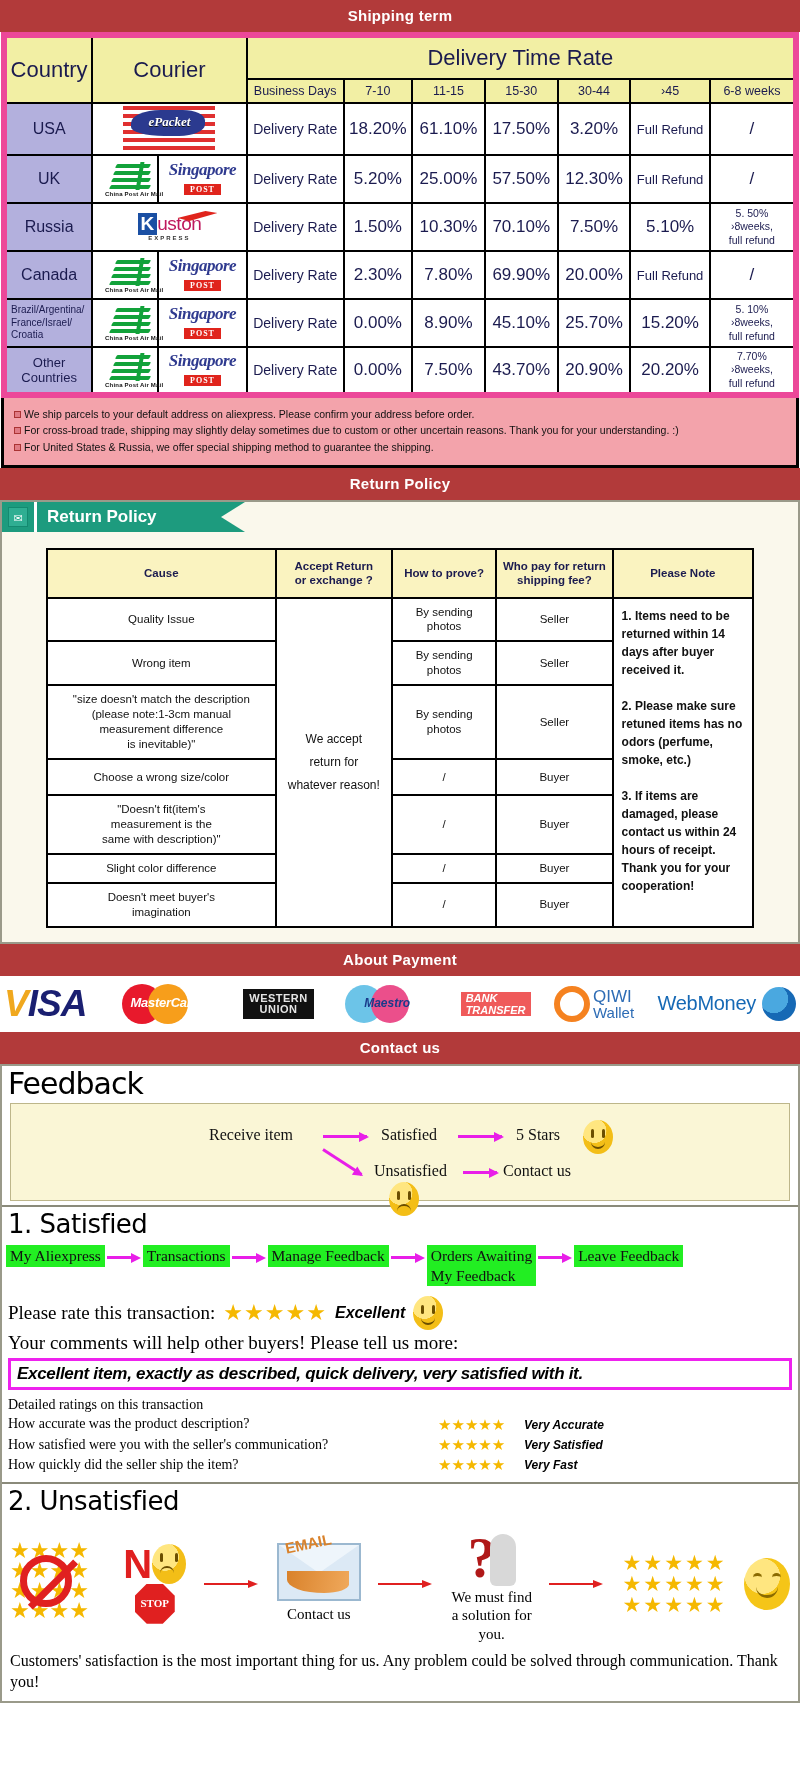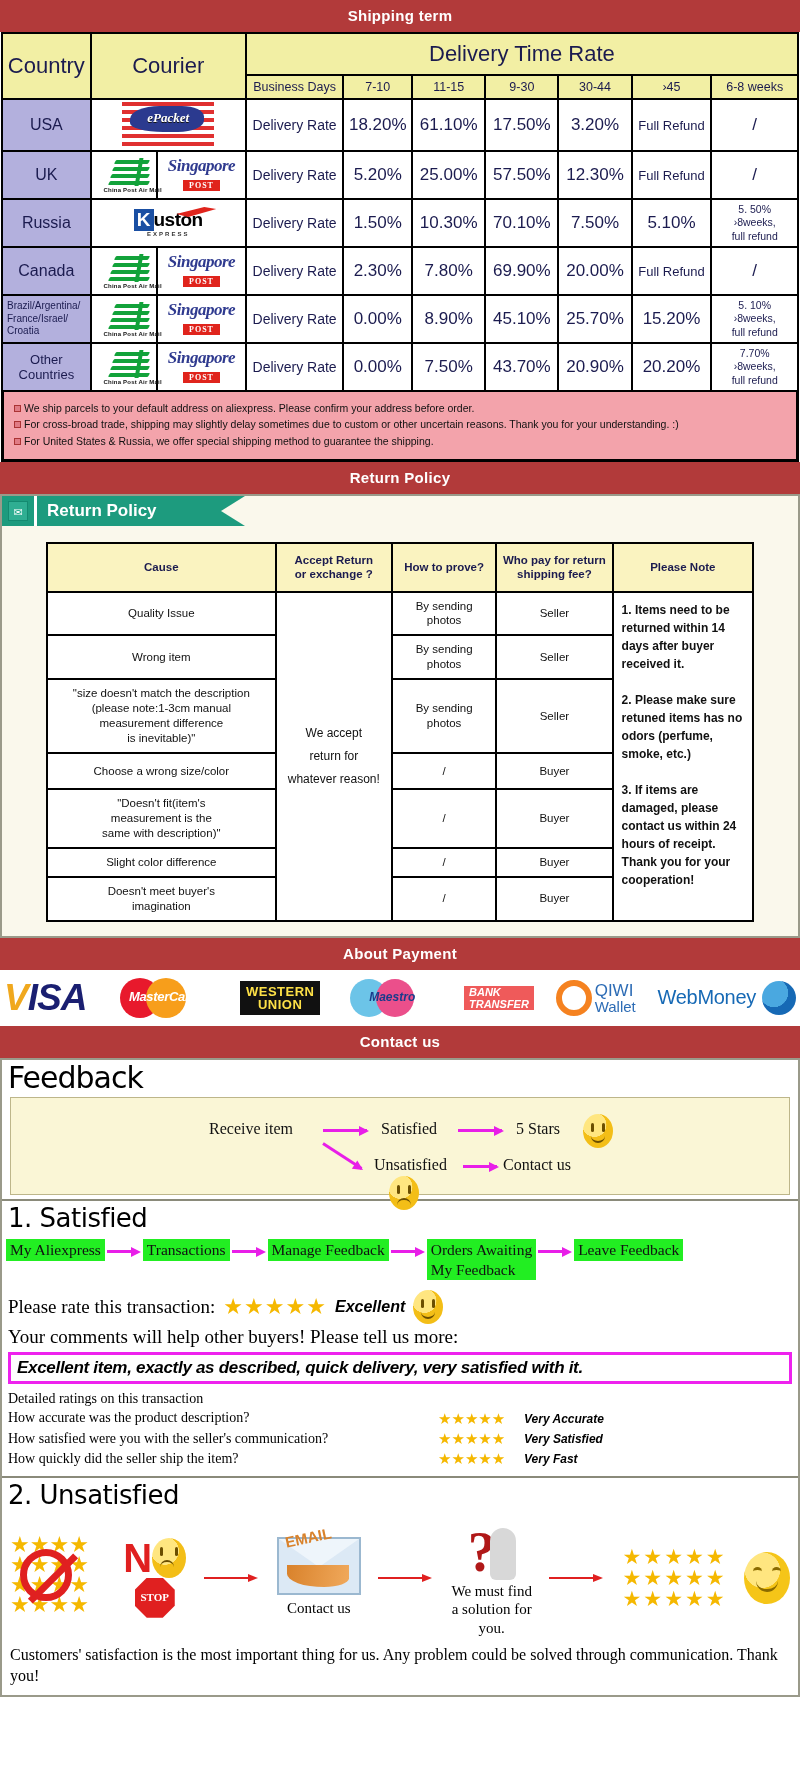--- a/index.html
+++ b/index.html
@@ -25,21 +25,21 @@
     font-family:"Liberation Sans", sans-serif;
   }
 
   
   .ship-wrap { padding:0; background:#fff; }
   table.ship {
     width:798px;
     margin:0 auto;
     border-collapse:collapse;
     table-layout:fixed;
-    border:1px solid #ec4899;
+    border:6px solid #ec4899;
   }
   table.ship td, table.ship th {
     border:2px solid #000;
     text-align:center;
     vertical-align:middle;
     font-weight:normal;
     color:#1b1b4f;
   }
   .hd-yellow { background:#f2efa4; }
   .hd-big { font-size:22px; color:#1b1b4f; padding:7px 0; }
@@ -97,21 +97,21 @@
   .logo-spost .post {
     display:inline-block;background:#e0241c;color:#fff;font-size:8px;font-weight:bold;
     padding:1px 6px;letter-spacing:1px;margin-top:1px;font-family:"Liberation Serif", serif;
   }
   .logo-kuston { width:108px;margin:0 auto;text-align:center;position:relative;}
   .logo-kuston .kbox {
     display:inline-block;background:#1a4fa3;color:#fff;font-weight:bold;font-size:19px;
     padding:0 3px;line-height:22px;vertical-align:middle;
   }
   .logo-kuston .rest {
-    display:inline-block;color:#000000;font-weight:bold;font-size:19px;line-height:22px;
+    display:inline-block;color:#be185d;font-weight:normal;font-size:19px;line-height:22px;
     vertical-align:middle;letter-spacing:-.5px;
   }
   .logo-kuston .swoosh {
     position:absolute;right:6px;top:-2px;width:40px;height:10px;background:#e0241c;
     clip-path:polygon(0 70%,70% 0,100% 20%,30% 100%);
   }
   .logo-kuston .exp { font-size:6px;color:#333;letter-spacing:2px;font-weight:bold;}
 
   .ship-notes {
     background:#f3a3ab;
@@ -173,21 +173,21 @@
   .visa .v { color:#f0a81e; }
   .mc { position:relative;width:110px;height:44px; }
   .mc .c1,.mc .c2 { position:absolute;top:2px;width:40px;height:40px;border-radius:50%; }
   .mc .c1 { left:12px;background:#e8192c; }
   .mc .c2 { left:38px;background:#f79e1b; }
   .mc .t {
     position:absolute;left:0;top:13px;width:110px;text-align:center;color:#fff;
     font-weight:bold;font-size:13px;font-style:italic;z-index:3;letter-spacing:-.3px;
   }
   .wu { background:#111;padding:4px 6px;text-align:center;line-height:1; }
-  .wu span { display:block;color:#fde047;font-weight:bold;font-size:13px;letter-spacing:.5px; }
+  .wu span { display:block;color:#e5e5e5;font-weight:bold;font-size:11px;letter-spacing:.5px; }
   .mae { position:relative;width:100px;height:40px; }
   .mae .c1,.mae .c2 { position:absolute;top:1px;width:38px;height:38px;border-radius:50%; }
   .mae .c1 { left:8px;background:#6cc4e8; }
   .mae .c2 { left:34px;background:#eb4f8b; }
   .mae .t {
     position:absolute;left:0;top:12px;width:100px;text-align:center;color:#1a3b8b;
     font-weight:bold;font-size:12px;font-style:italic;z-index:3;
   }
   .bt { background:#ef5a5a;padding:0 5px;color:#fff;line-height:1.1;text-align:left; }
   .bt span{display:block;font-weight:bold;font-style:italic;font-size:11px;}
@@ -328,21 +328,21 @@
       <tbody>
           <tr>
         <td class="hd-yellow hd-big" rowspan="2">Country</td>
         <td class="hd-yellow hd-big" rowspan="2" colspan="2">Courier</td>
         <td class="hd-yellow hd-big" colspan="7">Delivery Time Rate</td>
       </tr>
       <tr>
         <td class="hd-yellow hd-sm">Business Days</td>
         <td class="hd-yellow hd-sm">7-10</td>
         <td class="hd-yellow hd-sm">11-15</td>
-        <td class="hd-yellow hd-sm">9-30</td>
+        <td class="hd-yellow hd-sm">15-30</td>
         <td class="hd-yellow hd-sm">30-44</td>
         <td class="hd-yellow hd-sm">›45</td>
         <td class="hd-yellow hd-sm">6-8 weeks</td>
       </tr>
 
       <tr>
         <td class="ctry">USA</td>
         <td class="logocell" colspan="2">
           <div class="logo-epacket">
                 <div class="blue"></div>

